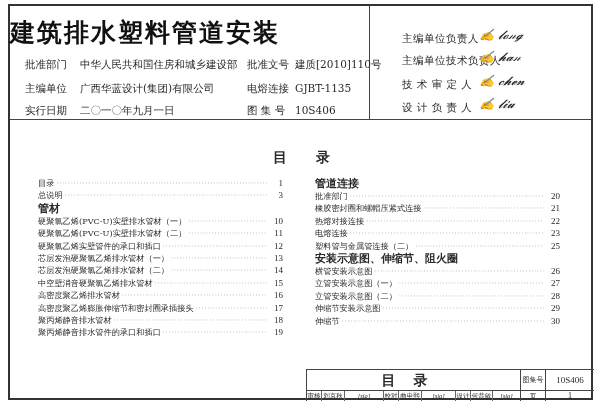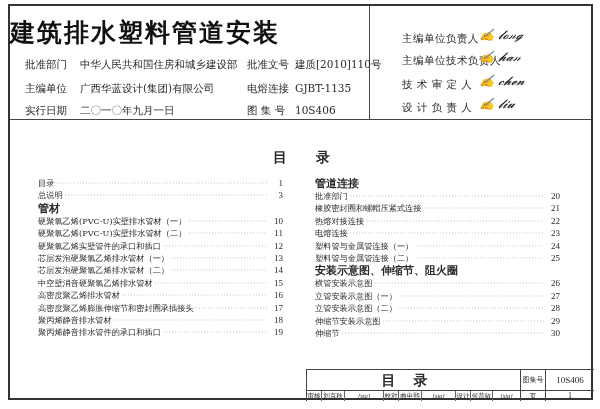--- a/index.html
+++ b/index.html
@@ -199,25 +199,20 @@
         <span class="lbl">热熔对接连接</span>
         <span class="dots"></span>
         <span class="pg">22</span>
       </div>
       <div class="toc-item">
         <span class="lbl">电熔连接</span>
         <span class="dots"></span>
         <span class="pg">23</span>
       </div>
       <div class="toc-item">
-        <span class="lbl">塑料管与金属管连接（一）</span>
-        <span class="dots"></span>
-        <span class="pg">24</span>
-      </div>
-      <div class="toc-item">
         <span class="lbl">塑料管与金属管连接（二）</span>
         <span class="dots"></span>
         <span class="pg">25</span>
       </div>
       <div class="toc-section">安装示意图、伸缩节、阻火圈</div>
       <div class="toc-item">
         <span class="lbl">横管安装示意图</span>
         <span class="dots"></span>
         <span class="pg">26</span>
       </div>

